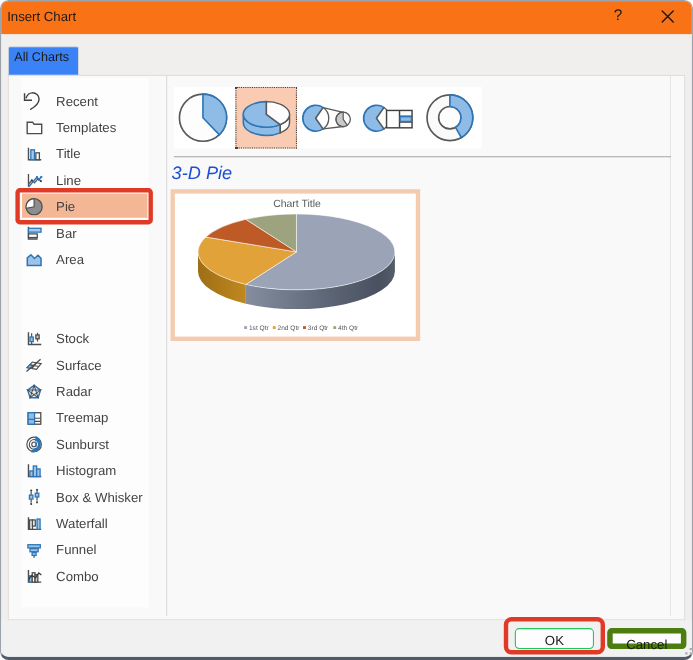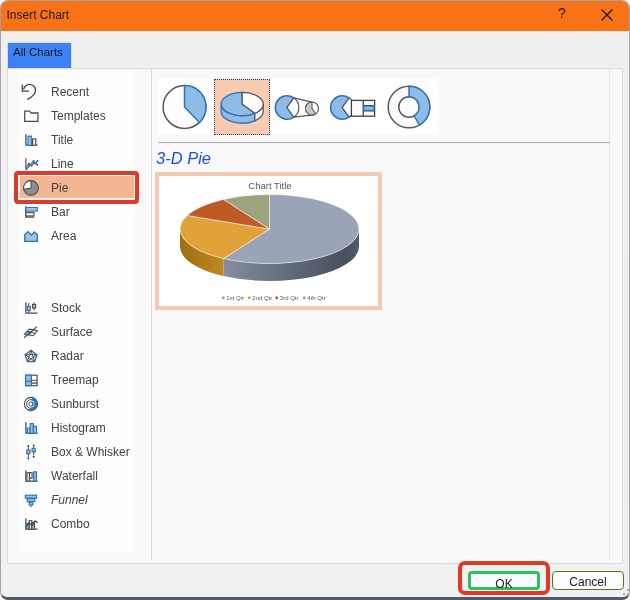--- a/index.html
+++ b/index.html
@@ -19,22 +19,22 @@
 .vdiv{position:absolute;left:150px;top:68px;width:1px;height:491px;background:#dcdcdc;}
 .sdiv{position:absolute;left:608px;top:68px;width:1px;height:491px;background:#e6e6e6;}
 .tilestrip{position:absolute;left:157px;top:78px;width:280px;height:56px;background:#fff;}
 .tile{position:absolute;top:0;width:56px;height:56px;}
 .tilesel{background:#f8cbb2;border:1px dotted #404040;}
 .hsep{position:absolute;left:157px;top:140.5px;width:452px;height:1px;background:#ababab;}
 .subtitle{position:absolute;left:155px;top:148px;font-size:16.5px;color:#1d4ed8;font-style:italic;}
 .preview{position:absolute;left:154px;top:171px;width:227px;height:138px;border:4px solid #f4cbae;background:#fff;}
 .bottom{position:absolute;left:0;top:563px;width:100%;height:34px;background:#f1f1f1;}
 .btn{position:absolute;top:569.5px;height:19.5px;background:#fdfdfd;border-radius:4px;font-size:12px;color:#1a1a1a;text-align:center;padding-top:3px;}
-#okbtn{left:467px;width:72px;border:3px solid #22c55e;}
-#cancelbtn{left:551px;width:72px;border:1px solid #4d7c0f;}
+#okbtn{left:467px;width:72px;border:1px solid #22c55e;}
+#cancelbtn{left:551px;width:72px;border:5px solid #4d7c0f;}
 .redrect{position:absolute;border:4px solid #e03a26;border-radius:6px;}
 #redpie{left:13px;top:170px;width:125px;height:32.5px;border-width:4.5px;border-radius:4px;}
 #redok{left:457px;top:559.5px;width:92px;height:34.5px;border-width:4.5px;border-radius:7px;}
 .pierowsel{position:absolute;left:19px;top:175px;width:114px;height:22px;background:#f3b795;}
 .grip{position:absolute;left:614px;top:588px;width:16px;height:10px;}
 </style>
 </head>
 <body>
 <div class="window">
   <div class="titlebar">
@@ -174,21 +174,21 @@
     </div>
   <div class="row" style="top:463px;">
       <svg width="15" height="15" viewBox="0 0 15 15">
         <path d="M2.7 2 V12.4 H13.6" fill="none" stroke="#4d4d4d" stroke-width="1.2"></path>
         <rect x="3.7" y="4.4" width="2.4" height="8" fill="#fdfdfd" stroke="#4d4d4d" stroke-width="1.1"></rect>
         <rect x="6.1" y="4.4" width="2.4" height="5.2" fill="#fdfdfd" stroke="#4d4d4d" stroke-width="1.1"></rect>
         <rect x="10" y="3.6" width="2.6" height="8.8" fill="#9dc3e6" stroke="#2e75b6" stroke-width="1.1"></rect>
       </svg>
       <span class="lbl">Waterfall</span>
     </div>
-  <div class="row" style="top:487px;font-style:italic;">
+  <div class="row" style="top:487px;">
       <svg width="15" height="15" viewBox="0 0 15 15">
         <rect x="2.2" y="3" width="10.6" height="2.7" fill="#9dc3e6" stroke="#2e75b6" stroke-width="1.1"></rect>
         <rect x="4" y="6.3" width="7" height="2.7" fill="#9dc3e6" stroke="#2e75b6" stroke-width="1.1"></rect>
         <rect x="5.8" y="9.6" width="3.4" height="2.5" fill="#9dc3e6" stroke="#2e75b6" stroke-width="1.1"></rect>
         <rect x="6.7" y="12.8" width="1.6" height="1.2" fill="#2e75b6"></rect>
       </svg>
       <span class="lbl">Funnel</span>
     </div>
   <div class="row" style="top:511px;">
       <svg width="15" height="15" viewBox="0 0 15 15">

